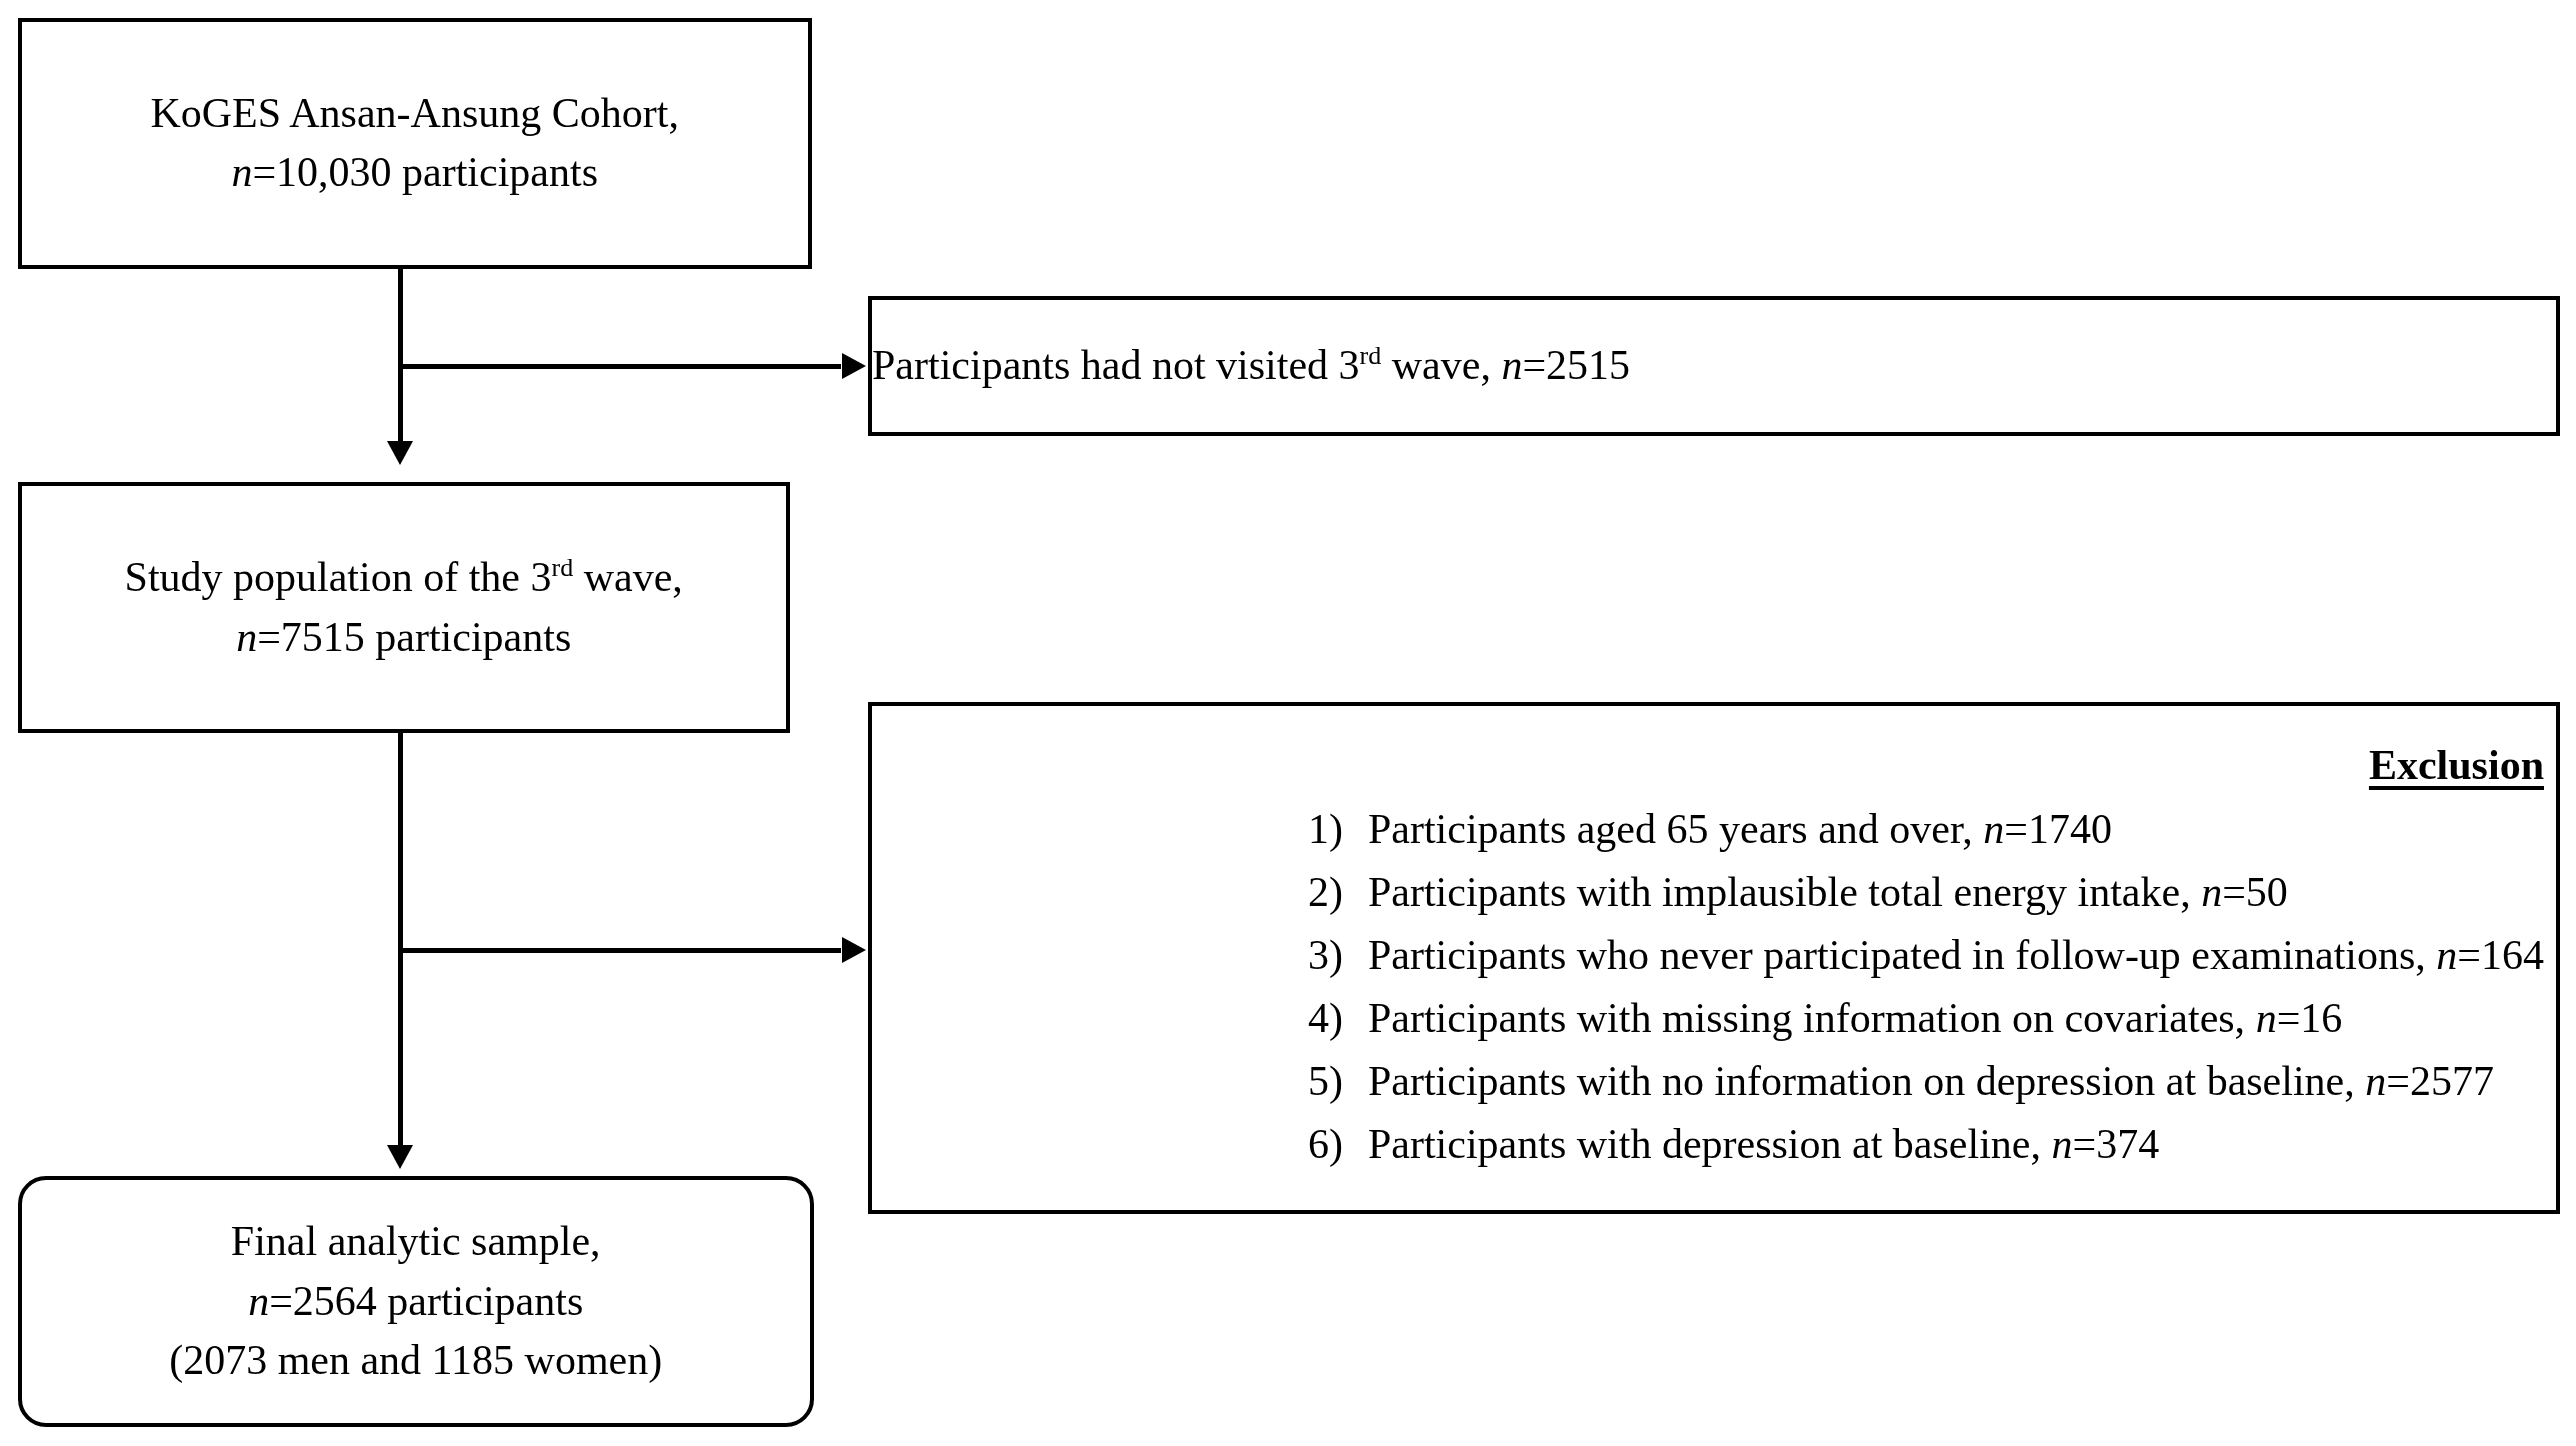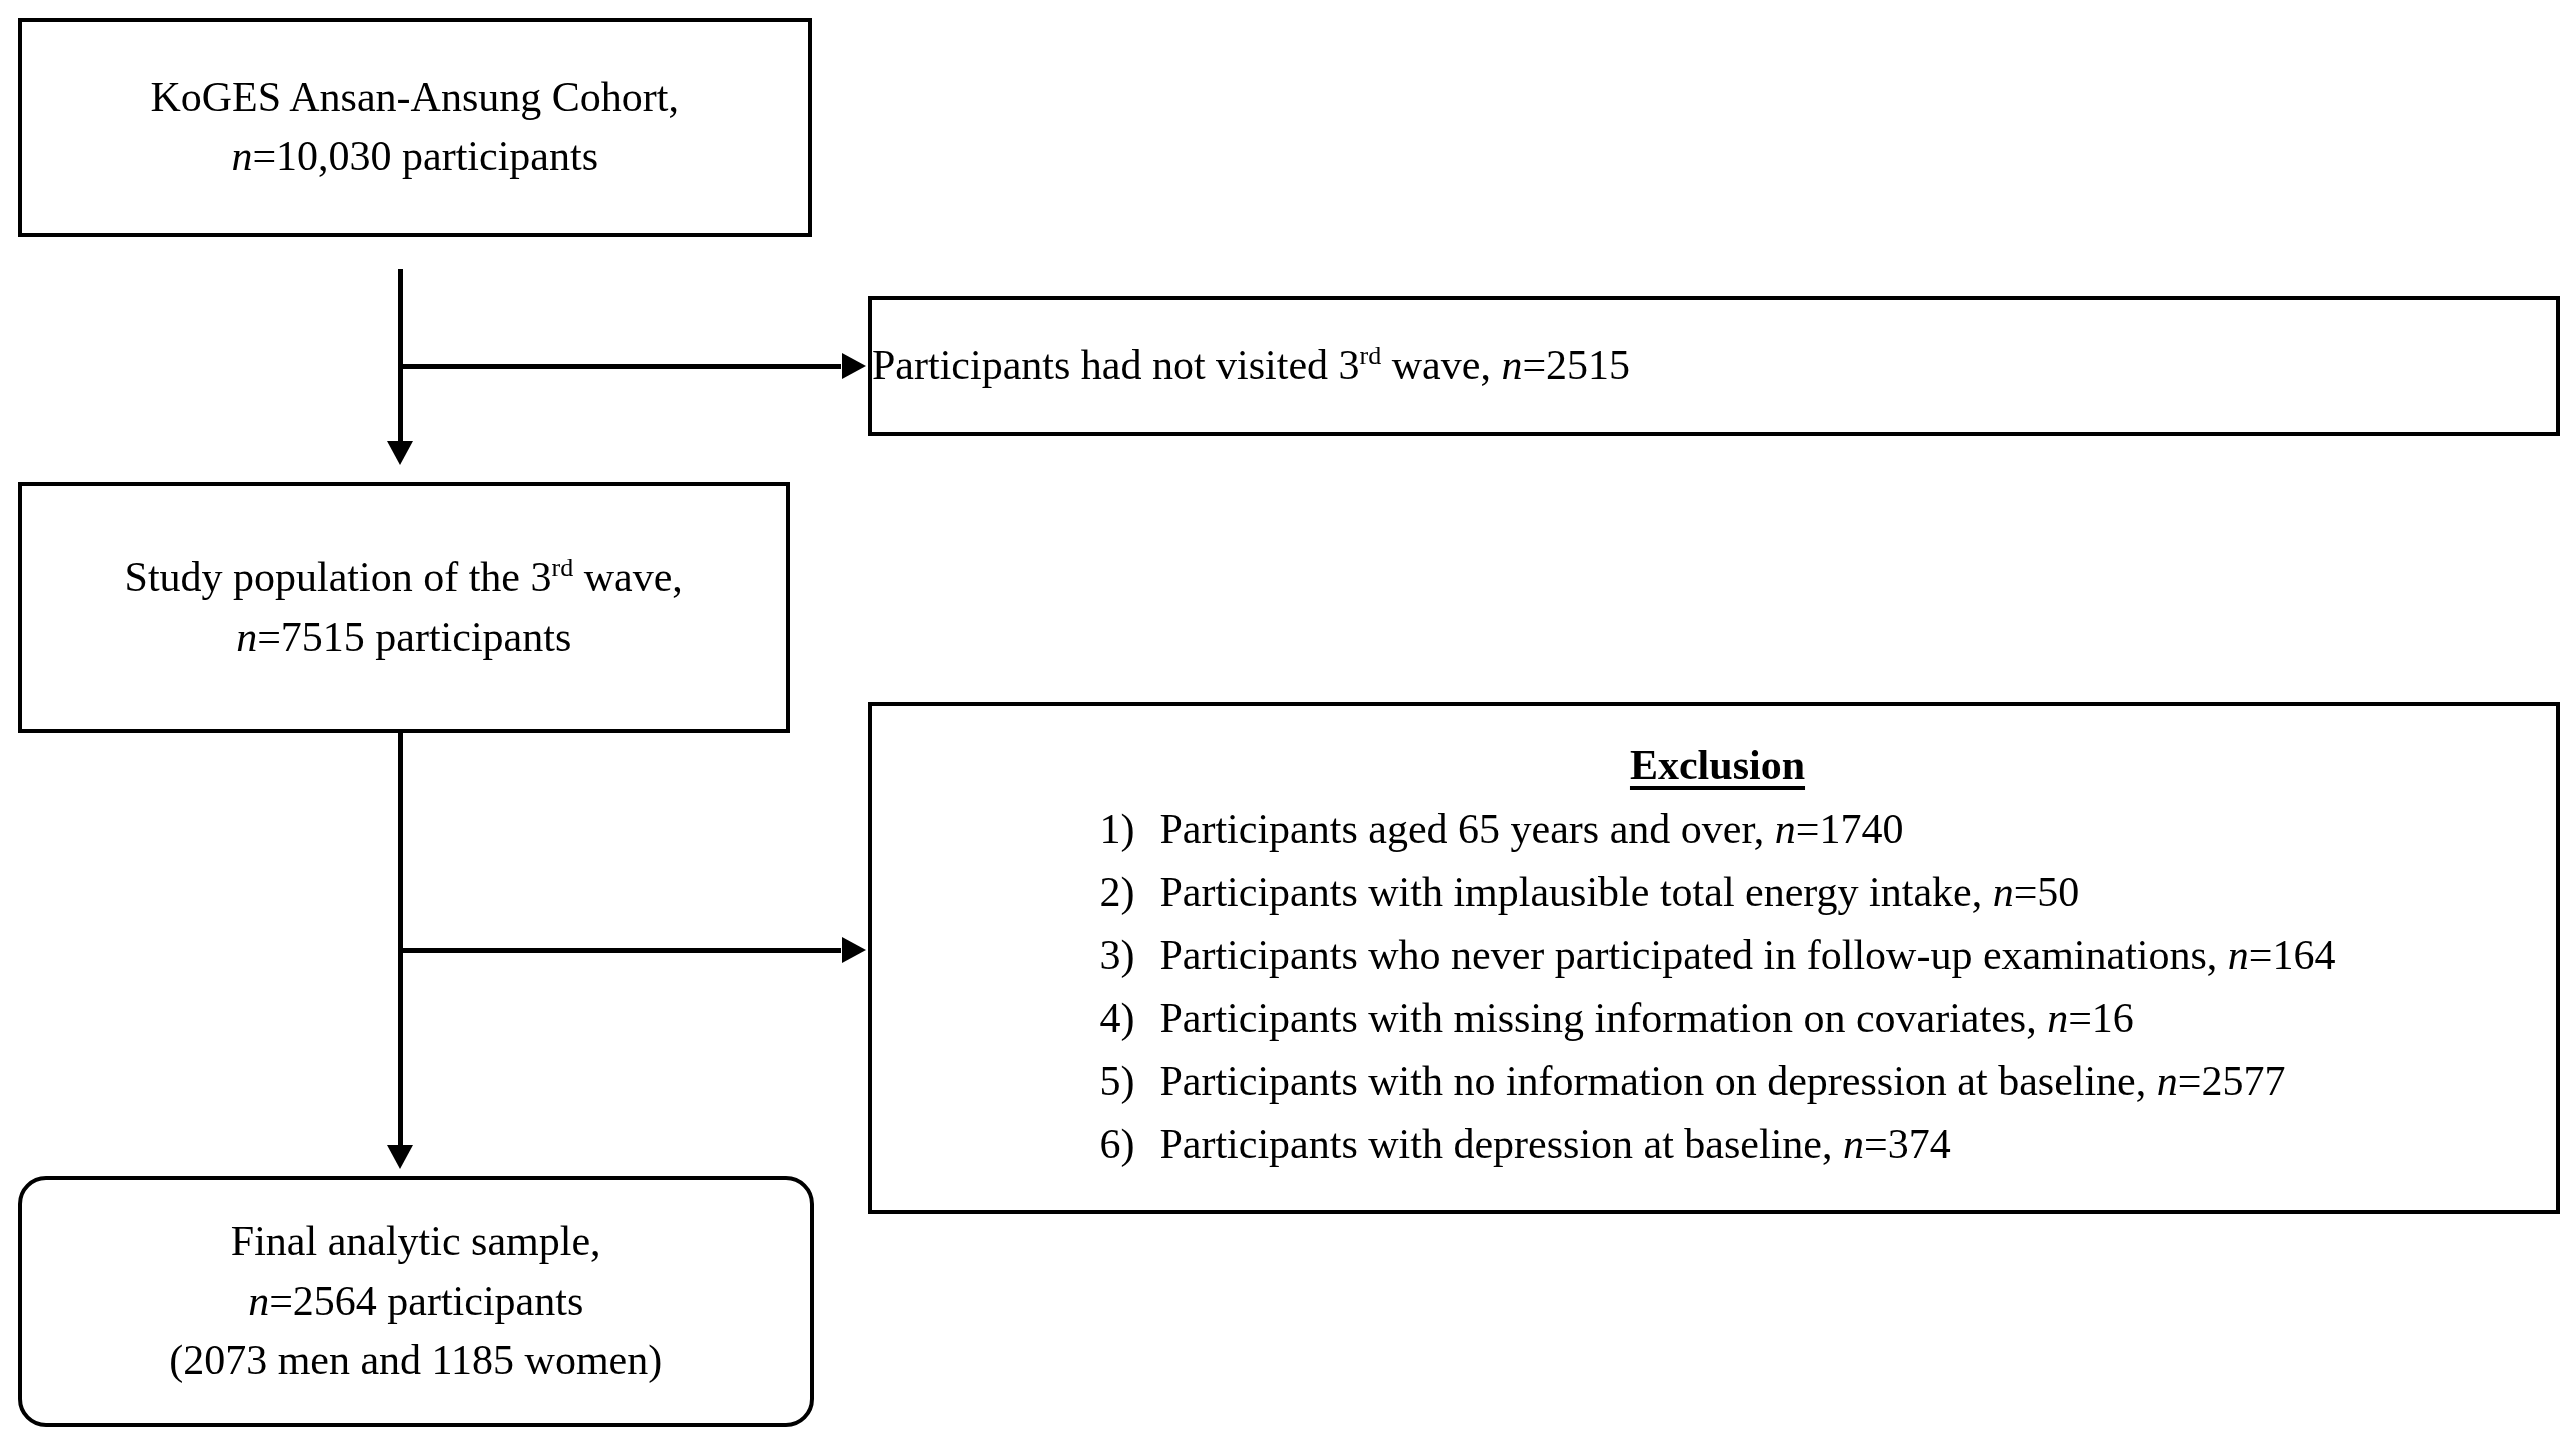--- a/index.html
+++ b/index.html
@@ -39,27 +39,27 @@
   .ital {
     font-style: italic;
   }
   sup {
     font-size: 0.62em;
     vertical-align: super;
     line-height: 0;
   }
 
   
-  #box-cohort      { left: 17.7px;   top: 17.7px;   width: 794px;  height: 219px; }
+  #box-cohort      { left: 17.7px;   top: 17.7px;   width: 794px;  height: 251px; }
   #box-notvisited  { left: 868px; top: 296px;  width: 1692px; height: 140px;
                      align-items: flex-start; }
   #box-study       { left: 17.7px;   top: 482px;  width: 772px;  height: 251px; }
   #box-exclusion   { left: 868px; top: 702px;  width: 1692px; height: 512px;
-                     align-items: center; justify-content: flex-start;
-                     padding: 34px 24px 0 31px; }
+                     align-items: flex-end; justify-content: flex-start;
+                     padding: 34px 12px 0 31px; }
   #box-final       { left: 17.7px;   top: 1176px; width: 796px;  height: 251px; border-radius: 28px; }
 
   
   .excl-title {
     font-size: 42px;
     font-weight: bold;
     text-decoration: underline;
     text-underline-offset: 7.2px;
     margin-bottom: 17.7px;
     line-height: 1.2;

